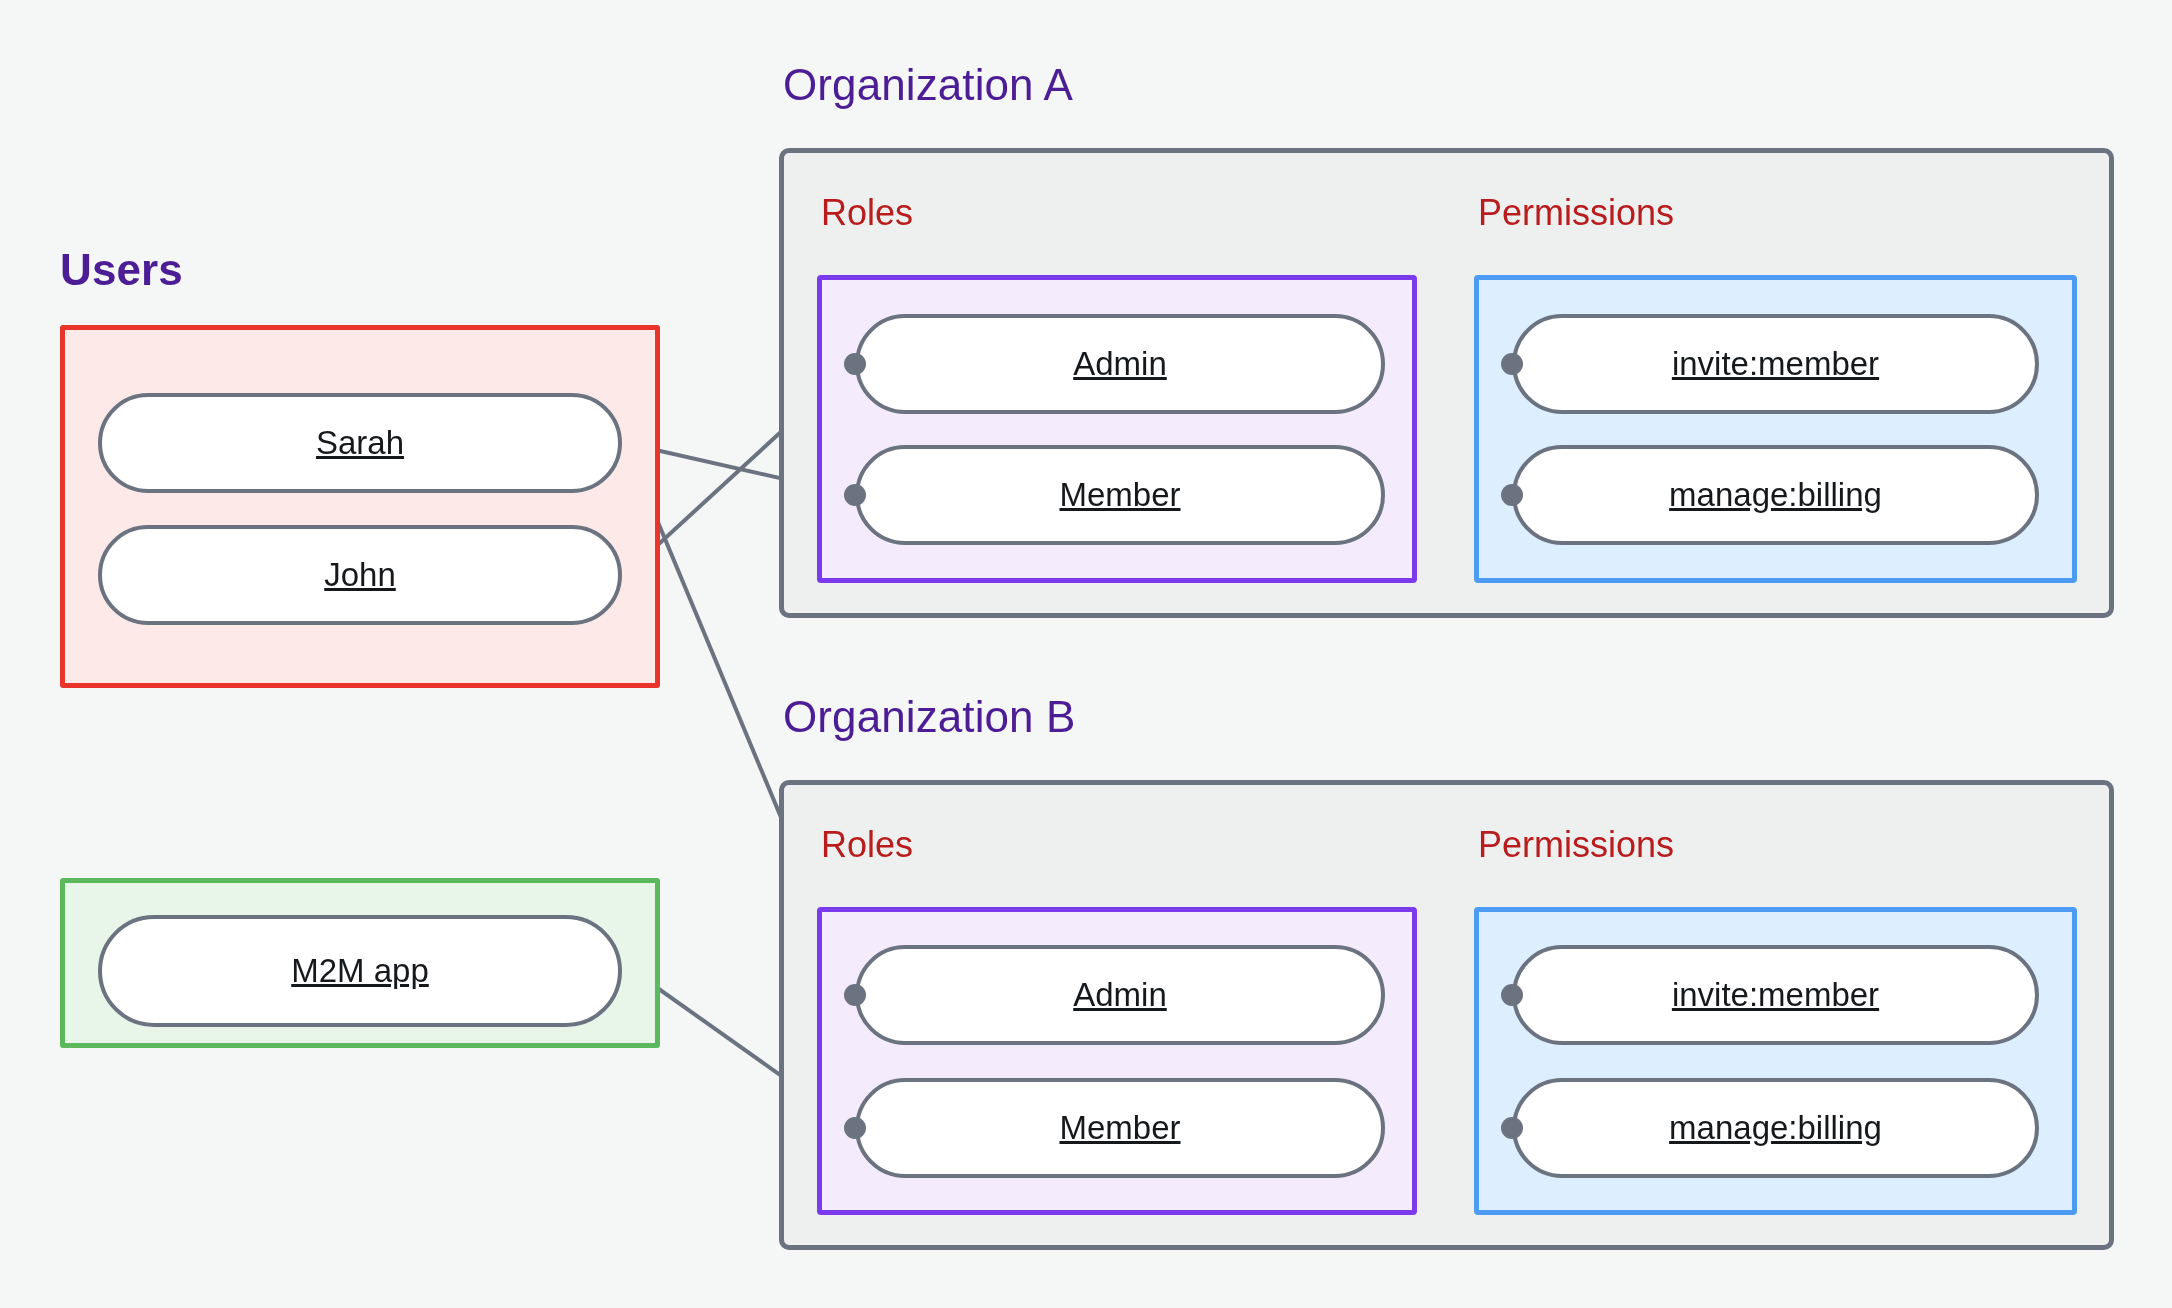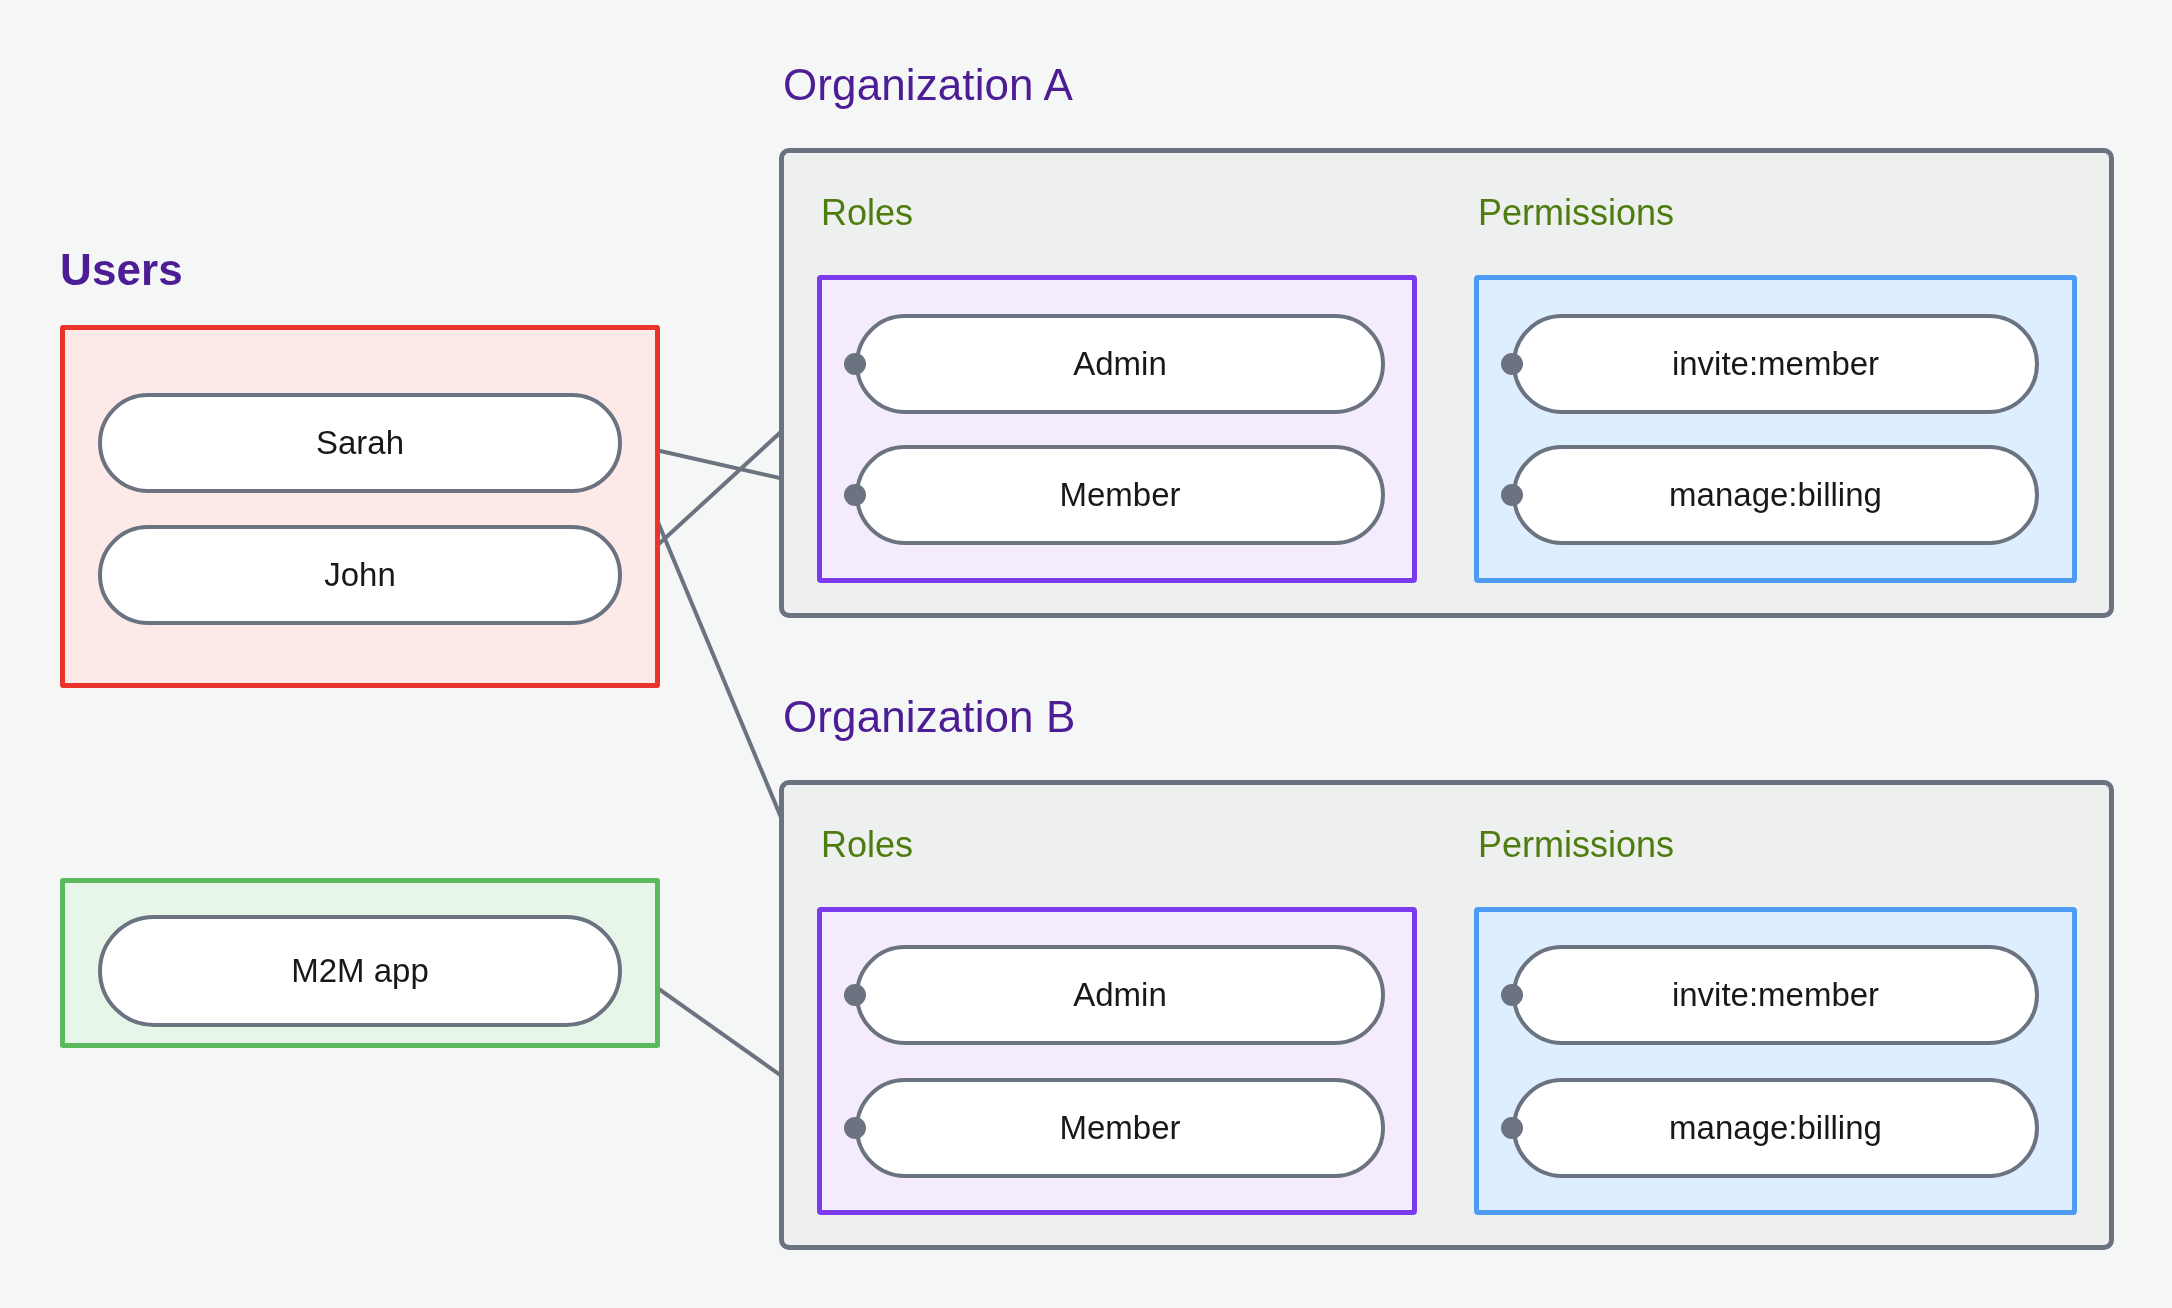--- a/index.html
+++ b/index.html
@@ -58,26 +58,27 @@
     box-sizing:border-box;
     background:#ffffff;
     border:4px solid #6b7280;
     border-radius:90px;
     display:flex;
     align-items:center;
     justify-content:center;
     font-size:33px;
     color:#16191c;
     white-space:nowrap;
+    text-decoration:underline;
   }
 
   .sub-label{
     position:absolute;
     font-size:36px;
-    color:#4d7c0f;
+    color:#b91c1c;
     white-space:nowrap;
   }
 </style>
 </head>
 <body>
 
 <div id="stage">
 
   <svg id="edges" viewBox="0 0 2172 1308">
     <g stroke="#6b7280" stroke-width="4" fill="none">

